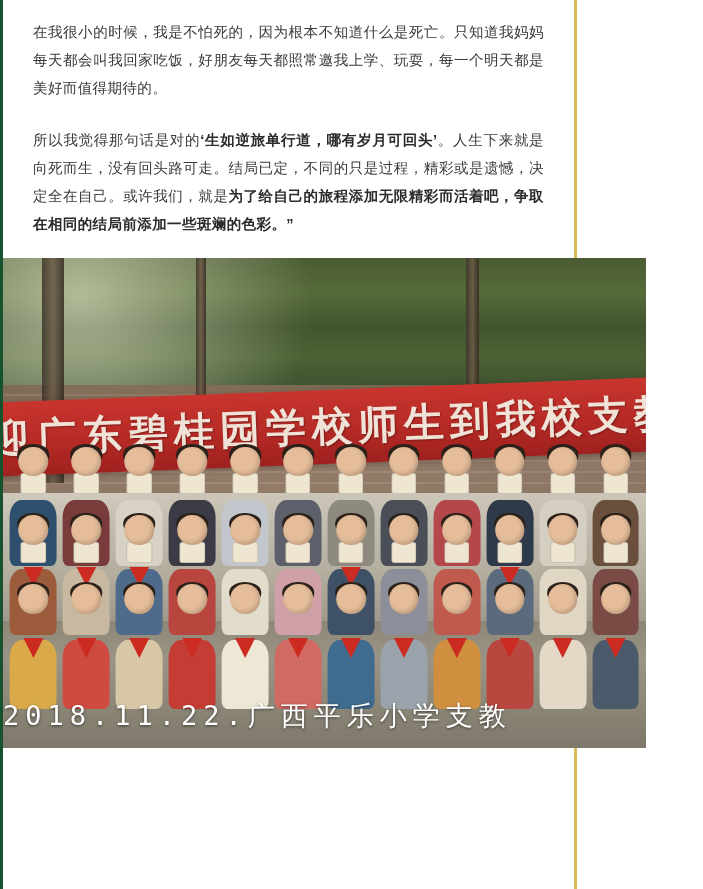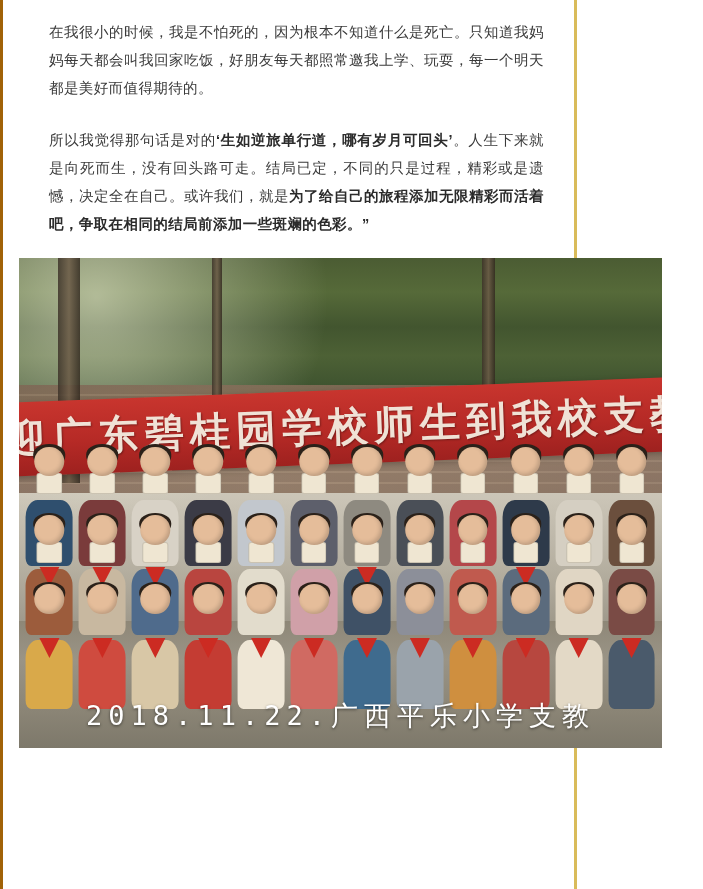--- a/index.html
+++ b/index.html
@@ -12,23 +12,22 @@
     background: #ffffff;
     font-family: "Liberation Sans", sans-serif;
     overflow: hidden;
   }
   .page {
     position: relative;
     width: 577px;
     height: 889px;
     background: #ffffff;
     box-sizing: border-box;
-    border-left: 3px solid #a16207;
+    border-left: 3px solid #14532d;
     border-right: 3px solid #d9bb5a;
-    padding-left: 16px;
   }
   .article {
     padding: 18px 30px 0 30px;
   }
   .para {
     font-size: 14.5px;
     line-height: 28px;
     color: #3a3a3a;
     letter-spacing: 0.4px;
     text-align: justify;
@@ -216,21 +215,20 @@
     transform: translateX(-50%);
     background: #cc2b22;
     clip-path: polygon(0 0, 100% 0, 50% 100%);
   }
   
   .caption {
     position: absolute;
     left: 0;
     right: 0;
     bottom: 14px;
-    text-align: center;
     color: #ffffff;
     font-size: 27px;
     letter-spacing: 6px;
     font-family: "DejaVu Sans Mono", monospace;
     text-shadow: 0 1px 3px rgba(0,0,0,0.55);
     white-space: nowrap;
   }
 </style>
 </head>
 <body>

